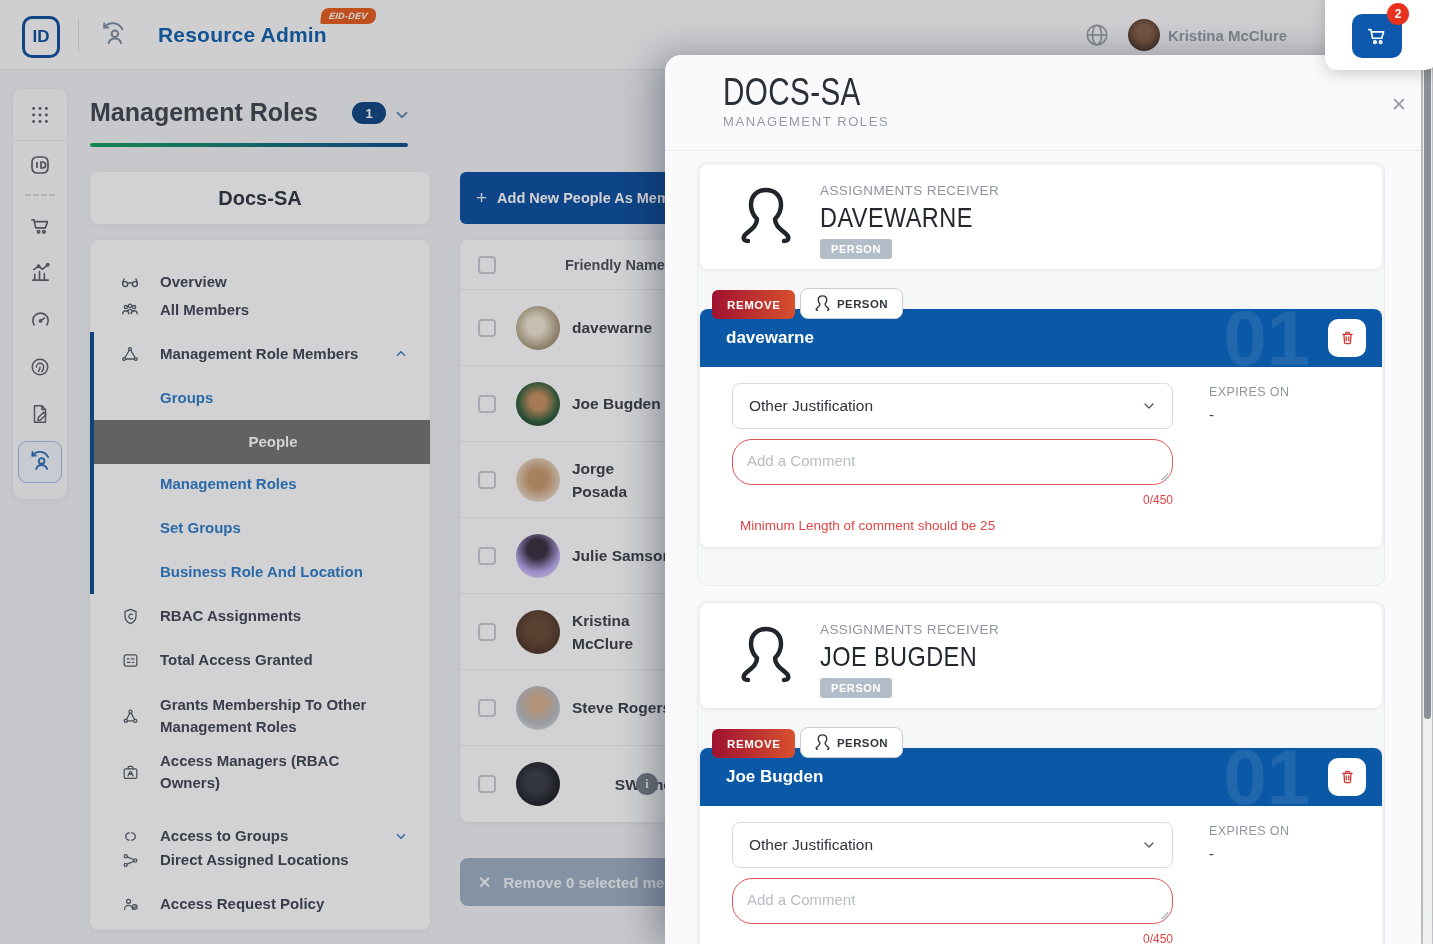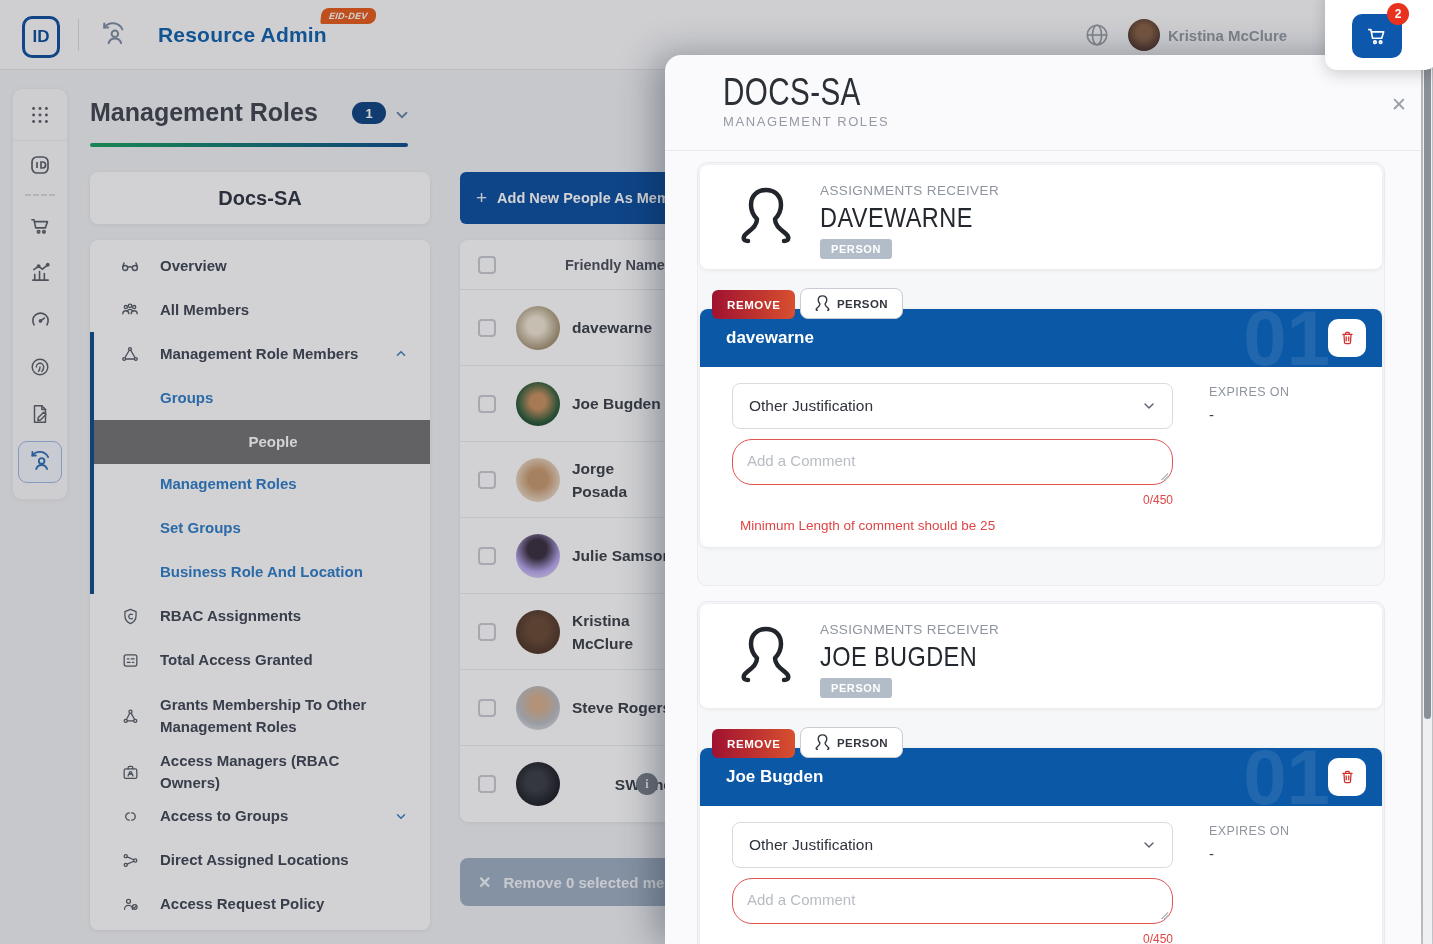--- a/index.html
+++ b/index.html
@@ -81,21 +81,21 @@
   .sec-2{top:546px;height:420px;}
   .receiver-card{position:absolute;left:2px;top:2px;right:2px;height:104px;background:#fff;border-radius:8px;box-shadow:0 1px 5px rgba(0,0,0,.08);}
   .rec-icon{position:absolute;left:40px;top:22px;color:#22262c;}
   .rec-label{position:absolute;left:120px;top:18px;font-size:13.5px;color:#8e959e;letter-spacing:.4px;}
   .rec-name{position:absolute;left:120px;top:37px;font-size:28px;font-weight:500;color:#23272e;white-space:nowrap;}
   .rec-badge{position:absolute;left:120px;top:74px;background:#b3bdc9;color:#fff;font-size:11px;font-weight:bold;letter-spacing:.6px;padding:4px 11px;border-radius:3px;}
 
   .assign-card{position:absolute;left:2px;right:2px;top:146px;background:#fff;border-radius:8px;box-shadow:0 1px 5px rgba(0,0,0,.08);}
   .bar{position:relative;height:58px;background:#0a58a6;border-radius:8px 8px 0 0;overflow:hidden;}
   .bar-name{position:absolute;left:26px;top:0;line-height:58px;color:#fff;font-size:17px;font-weight:bold;}
-  .bar-num{position:absolute;right:52px;top:-10px;font-size:78px;font-weight:bold;color:rgba(255,255,255,.09);line-height:1;}
+  .bar-num{position:absolute;right:72px;top:-10px;font-size:78px;font-weight:bold;color:rgba(255,255,255,.09);line-height:1;}
   .trash-btn{position:absolute;right:16px;top:10px;width:38px;height:38px;background:#fff;border-radius:10px;display:flex;align-items:center;justify-content:center;cursor:pointer;}
   .remove-btn{position:absolute;left:12px;top:-19px;height:29px;background:linear-gradient(90deg,#a01130,#d8502f);border-radius:6px;color:#fff;font-size:11.5px;font-weight:bold;letter-spacing:.6px;display:flex;align-items:center;padding:0 15px;z-index:5;cursor:pointer;}
   .person-chip{position:absolute;left:100px;top:-21px;height:31px;background:#fff;border:1.5px solid #c9ccd2;border-radius:8px;color:#32363d;font-size:11.5px;font-weight:bold;letter-spacing:.4px;display:flex;align-items:center;gap:7px;padding:0 14px;z-index:5;cursor:pointer;}
   .form{position:relative;padding:16px 0 14px 32px;}
   .form-row{display:flex;align-items:flex-start;}
   .select{width:441px;height:46px;border:1px solid #d9dbe0;border-radius:8px;background:#fff;display:flex;align-items:center;padding:0 16px;font-size:15.5px;color:#2f343c;position:relative;cursor:pointer;}
   .select .sel-chev{position:absolute;right:15px;color:#565c66;}
   .expires{margin-left:36px;padding-top:2px;}
   .exp-label{font-size:12.5px;color:#8e959e;letter-spacing:.4px;}
   .exp-val{font-size:15px;color:#3a3f47;margin-top:7px;}
@@ -215,21 +215,21 @@
       <path d="M6 9 L12 15 L18 9"></path>
     </svg>
 </span>
 <div class="title-underline"></div>
 
 <div class="role-card">Docs-SA</div>
 
 <div class="menu-card">
   <div class="group-border"></div>
 
-  <div class="mi" style="top:4px;text-decoration:underline;">
+  <div class="mi" style="top:20px;text-decoration:underline;">
     <span class="ic">
       <svg width="20" height="20" viewBox="0 0 24 24" fill="none" stroke="currentColor" stroke-width="1.7" stroke-linecap="round">
         <circle cx="6.2" cy="14.5" r="3"></circle>
           <circle cx="17.8" cy="14.5" r="3"></circle>
           <path d="M9.2 13.8 q2.8 -1.6 5.6 0"></path>
           <path d="M3.4 12.4 L4.8 8.4 M20.6 12.4 L19.2 8.4"></path>
       </svg>
     </span>
     <span class="lbl">Overview</span>
   </div>
@@ -316,21 +316,21 @@
       <svg width="19" height="19" viewBox="0 0 24 24" fill="none" stroke="currentColor" stroke-width="1.6" stroke-linecap="round" stroke-linejoin="round">
         <rect x="4" y="7.5" width="16" height="12" rx="2"></rect>
           <path d="M9 7.5 V6 a1.6 1.6 0 0 1 1.6-1.6 h2.8 A1.6 1.6 0 0 1 15 6 v1.5"></path>
           <circle cx="12" cy="12.5" r="1.6"></circle>
           <path d="M9 16.5 a3 3 0 0 1 6 0"></path>
       </svg>
     </span>
     <span class="lbl">Access Managers (RBAC Owners)</span>
   </div>
 
-  <div class="mi" style="top:554px;">
+  <div class="mi" style="top:574px;">
     <span class="ic">
       <svg width="19" height="19" viewBox="0 0 24 24" fill="none" stroke="currentColor" stroke-width="1.7" stroke-linecap="round">
         <path d="M10.5 7.5 a4.5 4.5 0 1 0 0 9"></path>
           <path d="M13.5 7.5 a4.5 4.5 0 1 1 0 9"></path>
       </svg>
     </span>
     <span class="lbl">Access to Groups</span>
     <span class="chev">
       <svg width="14" height="14" viewBox="0 0 24 24" fill="none" stroke="currentColor" stroke-width="2.6" stroke-linecap="round" stroke-linejoin="round">
           <path d="M6 10 L12 16 L18 10"></path>

